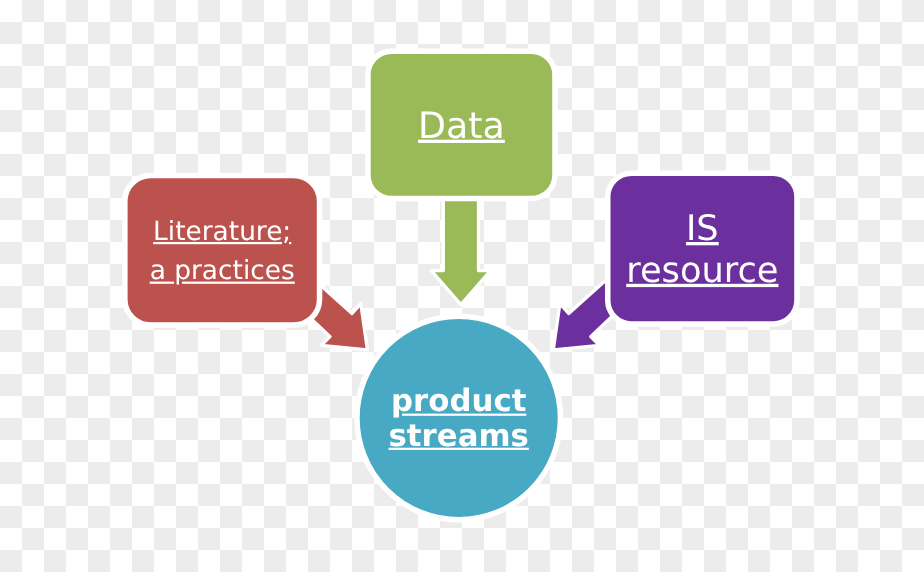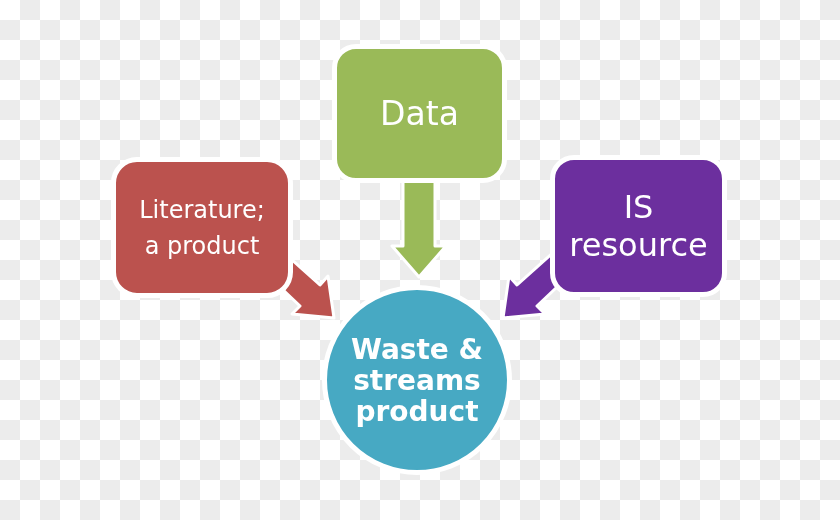--- a/index.html
+++ b/index.html
@@ -28,21 +28,21 @@
     z-index: 2;
     box-sizing: border-box;
     border: 5px solid #ffffff;
     color: #ffffff;
     display: flex;
     flex-direction: column;
     align-items: center;
     justify-content: center;
     text-align: center;
   }
-  .node .line { display: block; white-space: nowrap; }
+  .node .line { display: block; white-space: nowrap; text-decoration: underline; }
 
   .node-literature {
     left: 111px; top: 157px;
     width: 182px; height: 141px;
     border-radius: 26px;
     font-size: 24px; line-height: 36px; text-align: center;
   }
   .node-data {
     left: 332px; top: 44px;
     width: 175px; height: 139px;
@@ -72,31 +72,30 @@
 
     <polygon points="281,250 320,285 328,276 334,318 292,314 300,306 262,270" stroke="#ffffff" stroke-width="3" stroke-linejoin="round" fill="#bb524e"></polygon>
 
     <polygon points="403,180 435,180 435,246 446,246 419,277 392,246 403,246" stroke="#ffffff" stroke-width="3" stroke-linejoin="round" fill="#9aba58"></polygon>
 
     <polygon points="556,250 517,285 509,276 503,318 545,314 537,306 575,270" stroke="#ffffff" stroke-width="3" stroke-linejoin="round" fill="#6c2f9e"></polygon>
   </svg>
 
   <div class="node node-literature" style="background-color: rgb(187, 82, 78);">
     <span class="line">Literature;</span>
-    <span class="line">a product</span>
+    <span class="line">a practices</span>
   </div>
 
   <div class="node node-data" style="background-color: rgb(154, 186, 88);">
     <span class="line">Data</span>
   </div>
 
   <div class="node node-is-practices" style="background-color: rgb(108, 47, 158);">
     <span class="line">IS</span>
     <span class="line">resource</span>
   </div>
 
   <div class="node node-circle" style="background-color: rgb(71, 169, 195);">
-    <span class="line">Waste &amp;</span>
+    <span class="line">product</span>
     <span class="line">streams</span>
-    <span class="line">product</span>
   </div>
 
 </div>
 
 </body></html>

